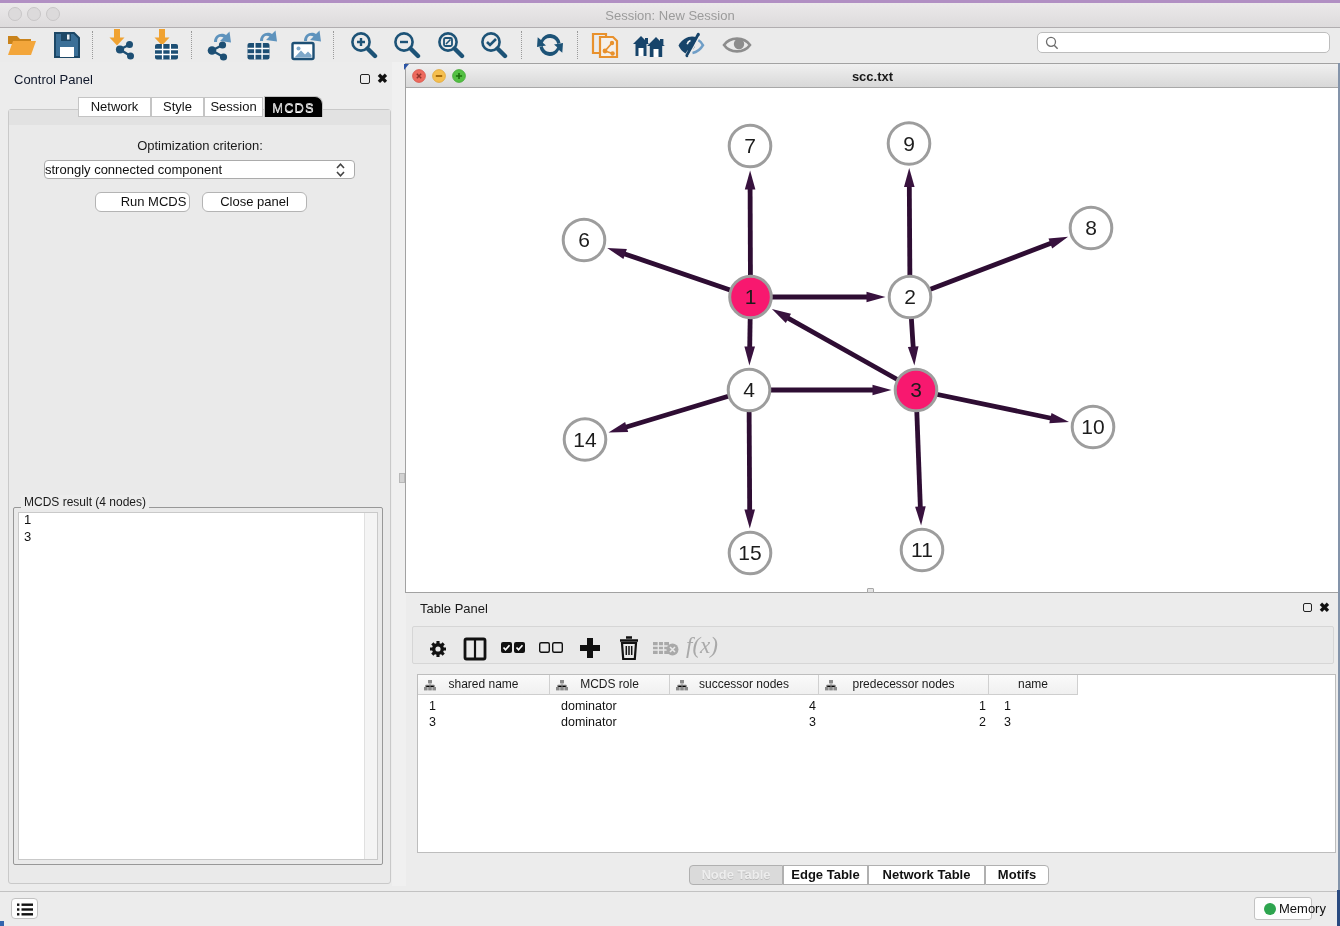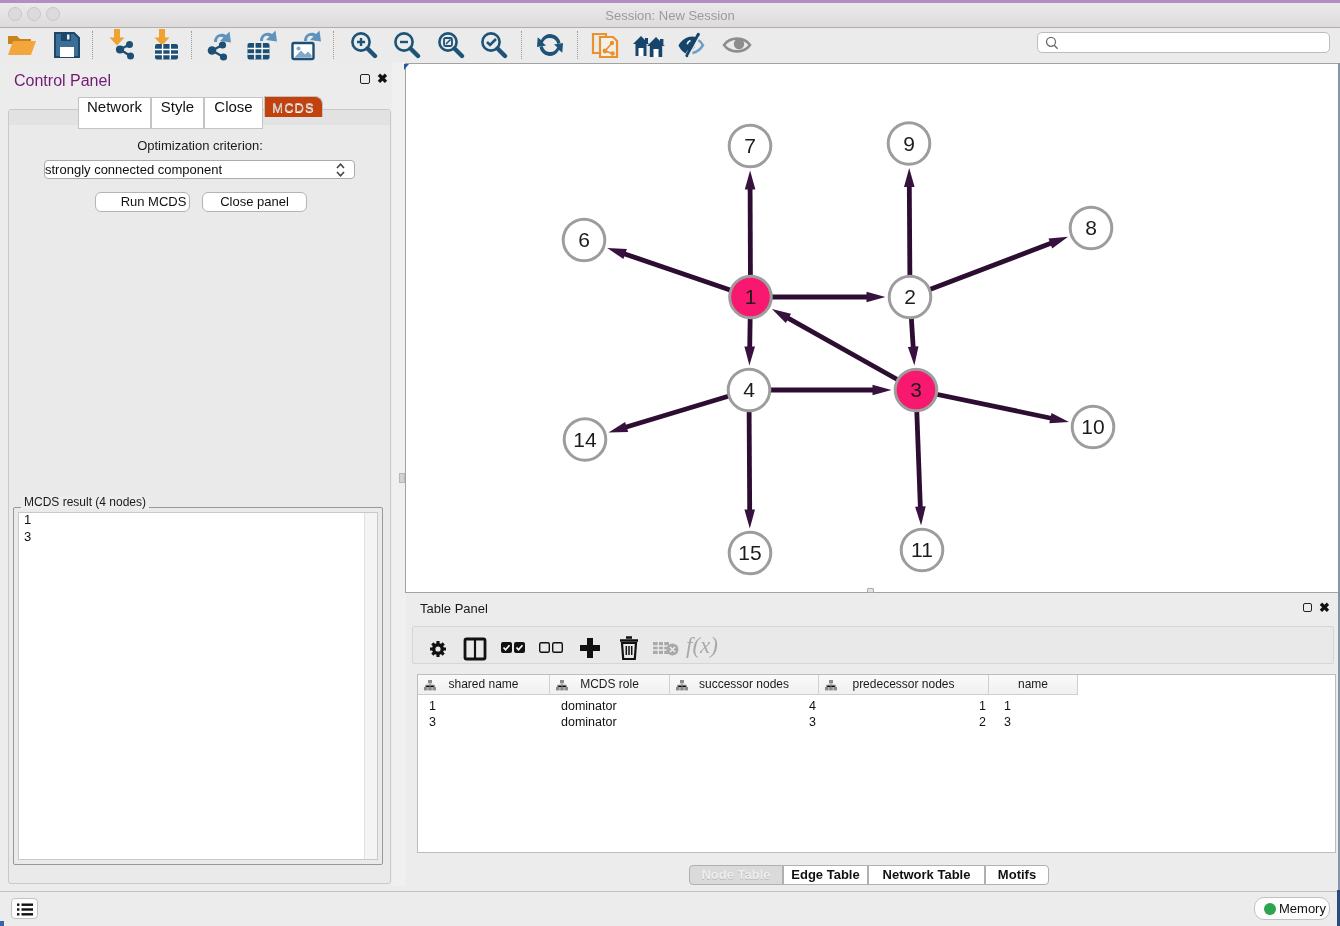--- a/index.html
+++ b/index.html
@@ -17,31 +17,31 @@
 
   
   #toolbar { left:0; top:28px; width:1340px; height:34px; background:#ebebeb; }
   .vsep { position:absolute; top:3px; height:28px; width:0; border-left:1px dotted #9a9a9a; }
 
   
   #search { left:1037px; top:32px; width:293px; height:21px; background:#fff;
      border:1px solid #bdbdbd; border-radius:5px; }
 
   
-  #cptitle { left:14px; top:72px; font-size:16px; color:#701a75; }
+  #cptitle { left:14px; top:72px; font-size:13px; color:#0f172a; }
   #cpmax { left:360px; top:74px; width:10px; height:10px; border:1.5px solid #222; border-radius:2px; }
   .xbtn { font-size:13px; font-weight:bold; color:#111; }
   #cpx { left:377px; top:71px; }
   
   #cpframe { left:8px; top:109px; width:383px; height:775px; background:#eaeaea;
      border:1px solid #c9c9c9; border-radius:3px; }
   #cpband { left:9px; top:110px; width:381px; height:15px; background:#e2e2e2; }
-  .tab { position:absolute; top:97px; height:32px; background:#fff; border:1px solid #c4c4c4;
-     font-size:15px; color:#111; text-align:center; line-height:18px; }
-  #tabMCDS { position:absolute; top:96px; height:21px; background:#c2410c;
+  .tab { position:absolute; top:97px; height:20px; background:#fff; border:1px solid #c4c4c4;
+     font-size:13px; color:#111; text-align:center; line-height:18px; }
+  #tabMCDS { position:absolute; top:96px; height:21px; background:#000000;
      border:1px solid #c2c2c2; border-bottom:none; border-radius:0 8px 0 0; font-size:13px; color:#c7c7c7;
      text-align:center; line-height:21px; text-shadow:0 1px 0 #ffffff; letter-spacing:1px; }
   #optlabel { left:0px; top:138px; width:400px; text-align:center; font-size:13px; color:#1a1a1a; }
   #combo { left:44px; top:160px; width:311px; height:19px; background:#fff;
      border:1px solid #ababab; border-radius:4px; font-size:13px; color:#111;
      line-height:17px; }
   .btn { position:absolute; top:192px; height:20px; background:#fff; border:1px solid #b4b4b4;
      border-radius:6px; font-size:13px; color:#111; text-align:center; line-height:18px; }
   
   #grp { left:13px; top:507px; width:370px; height:358px; border:1px solid #989898; border-radius:2px; }
@@ -73,22 +73,22 @@
      border-right:1px solid #d0d0d0; border-bottom:1px solid #cecece; font-size:12px; color:#1a1a1a;
      text-align:center; line-height:19px; }
   .td { position:absolute; font-size:12.5px; color:#111; height:16px; line-height:16px; }
   
   .btab { position:absolute; top:269px; height:20px; background:#fff; border:1px solid #b0b0b0;
      font-size:13px; font-weight:bold; color:#111; text-align:center; line-height:18px; }
 
   
   #statusbar { left:0; top:891px; width:1340px; height:35px; background:#ececec; border-top:1px solid #c2c2c2; }
   #listbtn { left:11px; top:898px; width:27px; height:21px; background:#fdfdfd; border:1px solid #c2c2c2; border-radius:4px; }
-  #membtn { left:1254px; top:897px; width:76px; height:23px; background:#fdfdfd; border:1px solid #c2c2c2;
-     border-radius:10px; font-size:13px; color:#111; text-align:left; line-height:21px; }
+  #membtn { left:1254px; top:897px; width:58px; height:23px; background:#fdfdfd; border:1px solid #c2c2c2;
+     border-radius:3px; font-size:13px; color:#111; text-align:left; line-height:21px; }
   #memdot { position:absolute; left:9px; top:5px; width:12px; height:12px; border-radius:50%; background:#2da44e; }
 </style>
 </head>
 <body>
 <div class="abs" id="purpletop"></div>
 <div class="abs" id="titlebar">
   <div class="light" style="left:8px;"></div>
   <div class="light" style="left:27px;"></div>
   <div class="light" style="left:46px;"></div>
 </div>
@@ -201,41 +201,52 @@
   </svg>
   </div>
 
 <div class="abs" id="cptitle">Control Panel</div>
 <div class="abs" id="cpmax"></div>
 <div class="abs xbtn" id="cpx">✖</div>
 <div class="abs" id="cpframe"></div>
 <div class="abs" id="cpband"></div>
 <div class="abs tab" style="left:78px; width:73px;">Network</div>
 <div class="abs tab" style="left:151px; width:53px;">Style</div>
-<div class="abs tab" style="left:204px; width:59px;">Close</div>
+<div class="abs tab" style="left:204px; width:59px;">Session</div>
 <div class="abs" id="tabMCDS" style="left:264px; width:59px;">MCDS</div>
 <div class="abs" id="optlabel">Optimization criterion:</div>
 <div class="abs" id="combo">strongly connected component
   <svg width="11" height="14" viewBox="0 0 11 14" style="position:absolute; right:8px; top:2px;">
     <path d="M2 5 L5.5 1.2 L9 5" fill="none" stroke="#444" stroke-width="1.6"></path>
     <path d="M2 9 L5.5 12.8 L9 9" fill="none" stroke="#444" stroke-width="1.6"></path>
   </svg>
 </div>
 <div class="abs btn" style="left:95px; width:95px;padding-left:22px;">Run MCDS</div>
 <div class="abs btn" style="left:202px; width:105px;">Close panel</div>
 <div class="abs" id="grp"></div>
 <div class="abs" id="grplabel">MCDS result (4 nodes)</div>
 <div class="abs" id="grpwhite"></div>
 <div class="abs" id="grpscroll"></div>
 <div class="abs" id="grptext">1<br>3</div>
 
 <div class="abs" id="vsplit"></div>
 <div class="abs" id="vhandle"></div>
 
 <div class="abs" id="netwin">
+  <div class="abs" id="nettitle">
+    <svg width="70" height="24" viewBox="0 0 70 24" style="position:absolute;left:0;top:0;">
+      <circle cx="13" cy="12" r="6.4" fill="#ed6a5e" stroke="#d4554a" stroke-width="0.8"></circle>
+      <path d="M10.8 9.8 L15.2 14.2 M15.2 9.8 L10.8 14.2" stroke="#90332b" stroke-width="1.5"></path>
+      <circle cx="33" cy="12" r="6.4" fill="#f5bf4f" stroke="#dfa73a" stroke-width="0.8"></circle>
+      <path d="M29.8 12 H36.2" stroke="#985e00" stroke-width="1.7"></path>
+      <circle cx="53" cy="12" r="6.4" fill="#53c043" stroke="#43a836" stroke-width="0.8"></circle>
+      <path d="M49.9 12 H56.1 M53 8.9 V15.1" stroke="#1a6d0c" stroke-width="1.6"></path>
+    </svg>
+    <div class="abs" id="nettext">scc.txt</div>
+  </div>
   <svg width="932" height="504" viewBox="0 0 932 504" style="position:absolute; left:1px; top:24px;">
     <g stroke="#2e0d33" stroke-width="4.8">
       <line x1="343.5" y1="209" x2="343.1" y2="99.5"></line>
       <line x1="343.5" y1="209" x2="216.3" y2="165.4"></line>
       <line x1="343.5" y1="209" x2="461.5" y2="209.0"></line>
       <line x1="343.5" y1="209" x2="342.7" y2="260.5"></line>
       <line x1="509" y1="302" x2="379.7" y2="229.3"></line>
       <line x1="503" y1="209" x2="502.3" y2="97.0"></line>
       <line x1="503" y1="209" x2="645.2" y2="154.8"></line>
       <line x1="503" y1="209" x2="506.3" y2="260.6"></line>

